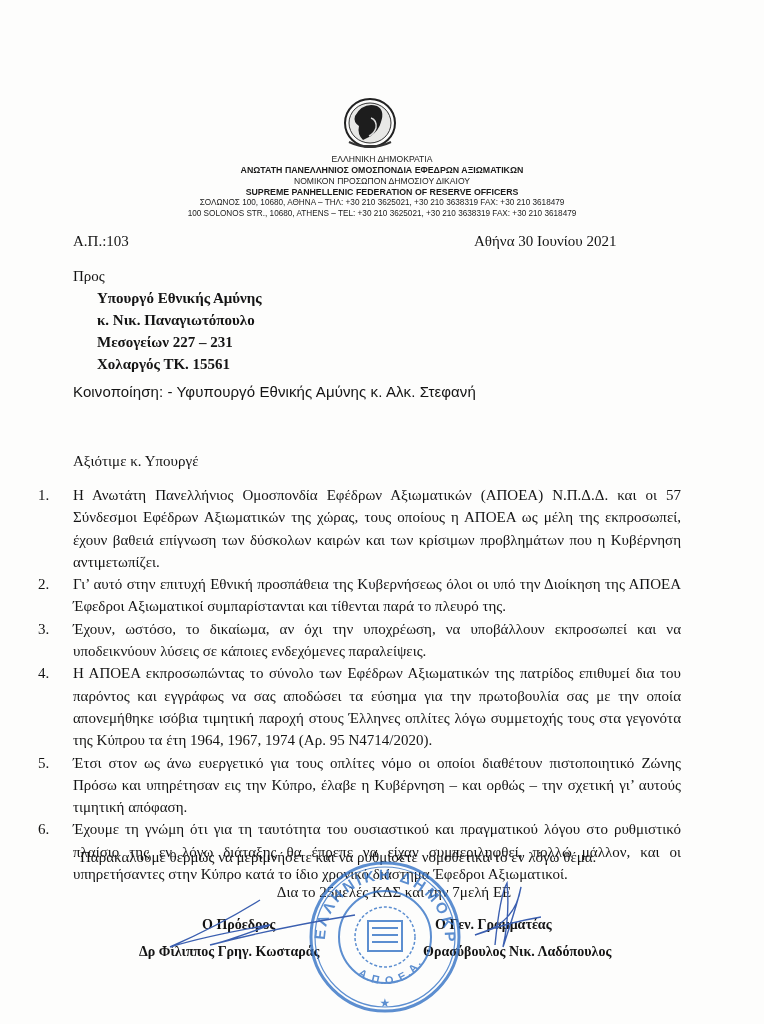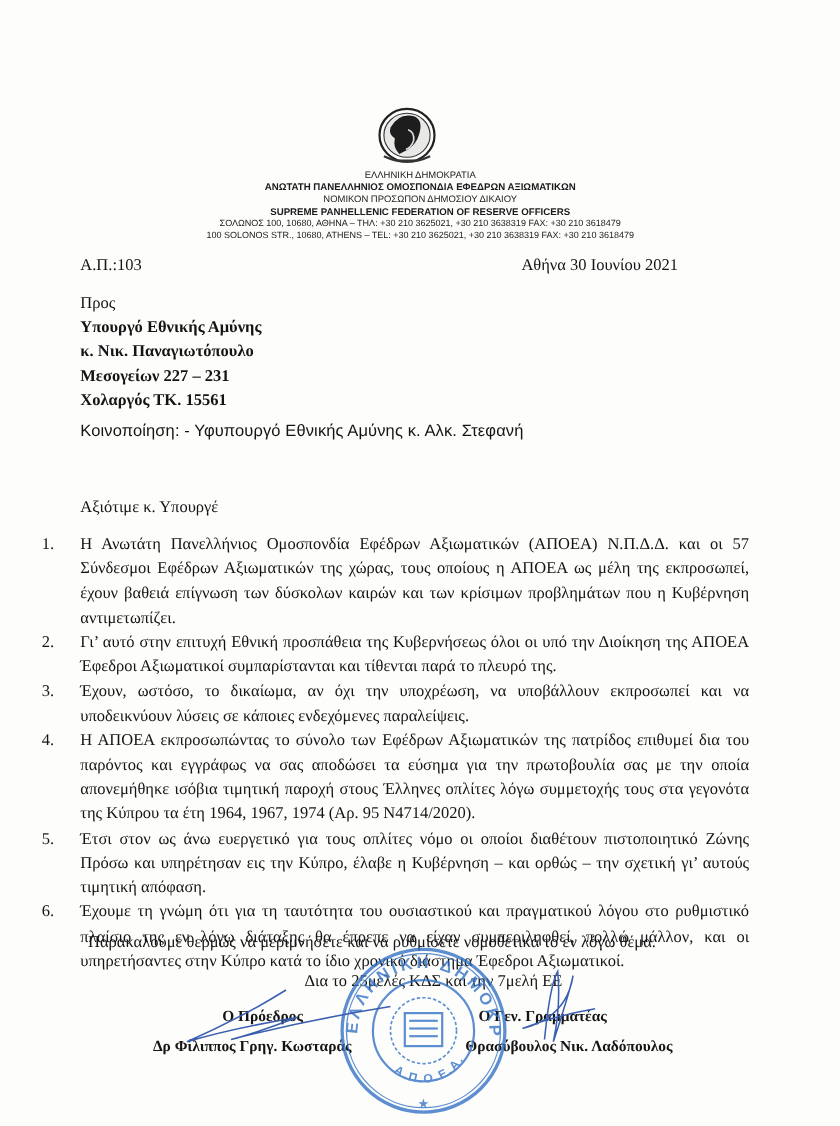--- a/index.html
+++ b/index.html
@@ -25,21 +25,21 @@
   .lh2 { top: 164px; font-size: 8.8px; font-weight: bold; }
   .lh3 { top: 175px; font-size: 8.6px; }
   .lh4 { top: 186px; font-size: 8.8px; font-weight: bold; }
   .lh5 { top: 197px; font-size: 8.2px; text-align: center; }
   .lh6 { top: 208px; font-size: 8.2px; }
 
   .ref { position: absolute; left: 73px; top: 233px; font-size: 15px; }
   .date { position: absolute; left: 474px; top: 233px; font-size: 15px; }
 
   .to { position: absolute; left: 73px; top: 265px; font-size: 15px; line-height: 22px; }
-  .to .b { font-weight: bold; }
+  .to .b { font-weight: bold; margin-left: 24px; }
 
   .cc { position: absolute; left: 73px; top: 383px; font-size: 15px;
         font-family: "Liberation Sans", sans-serif; letter-spacing: 0.1px; }
 
   .salut { position: absolute; left: 73px; top: 453px; font-size: 15px; text-align: center; }
 
   .items { position: absolute; left: 38px; top: 484px; width: 643px;
            margin: 0; padding: 0; list-style: none; }
   .items li { position: relative; padding-left: 35px; font-size: 15px;
               line-height: 22.3px; text-align: justify; }

